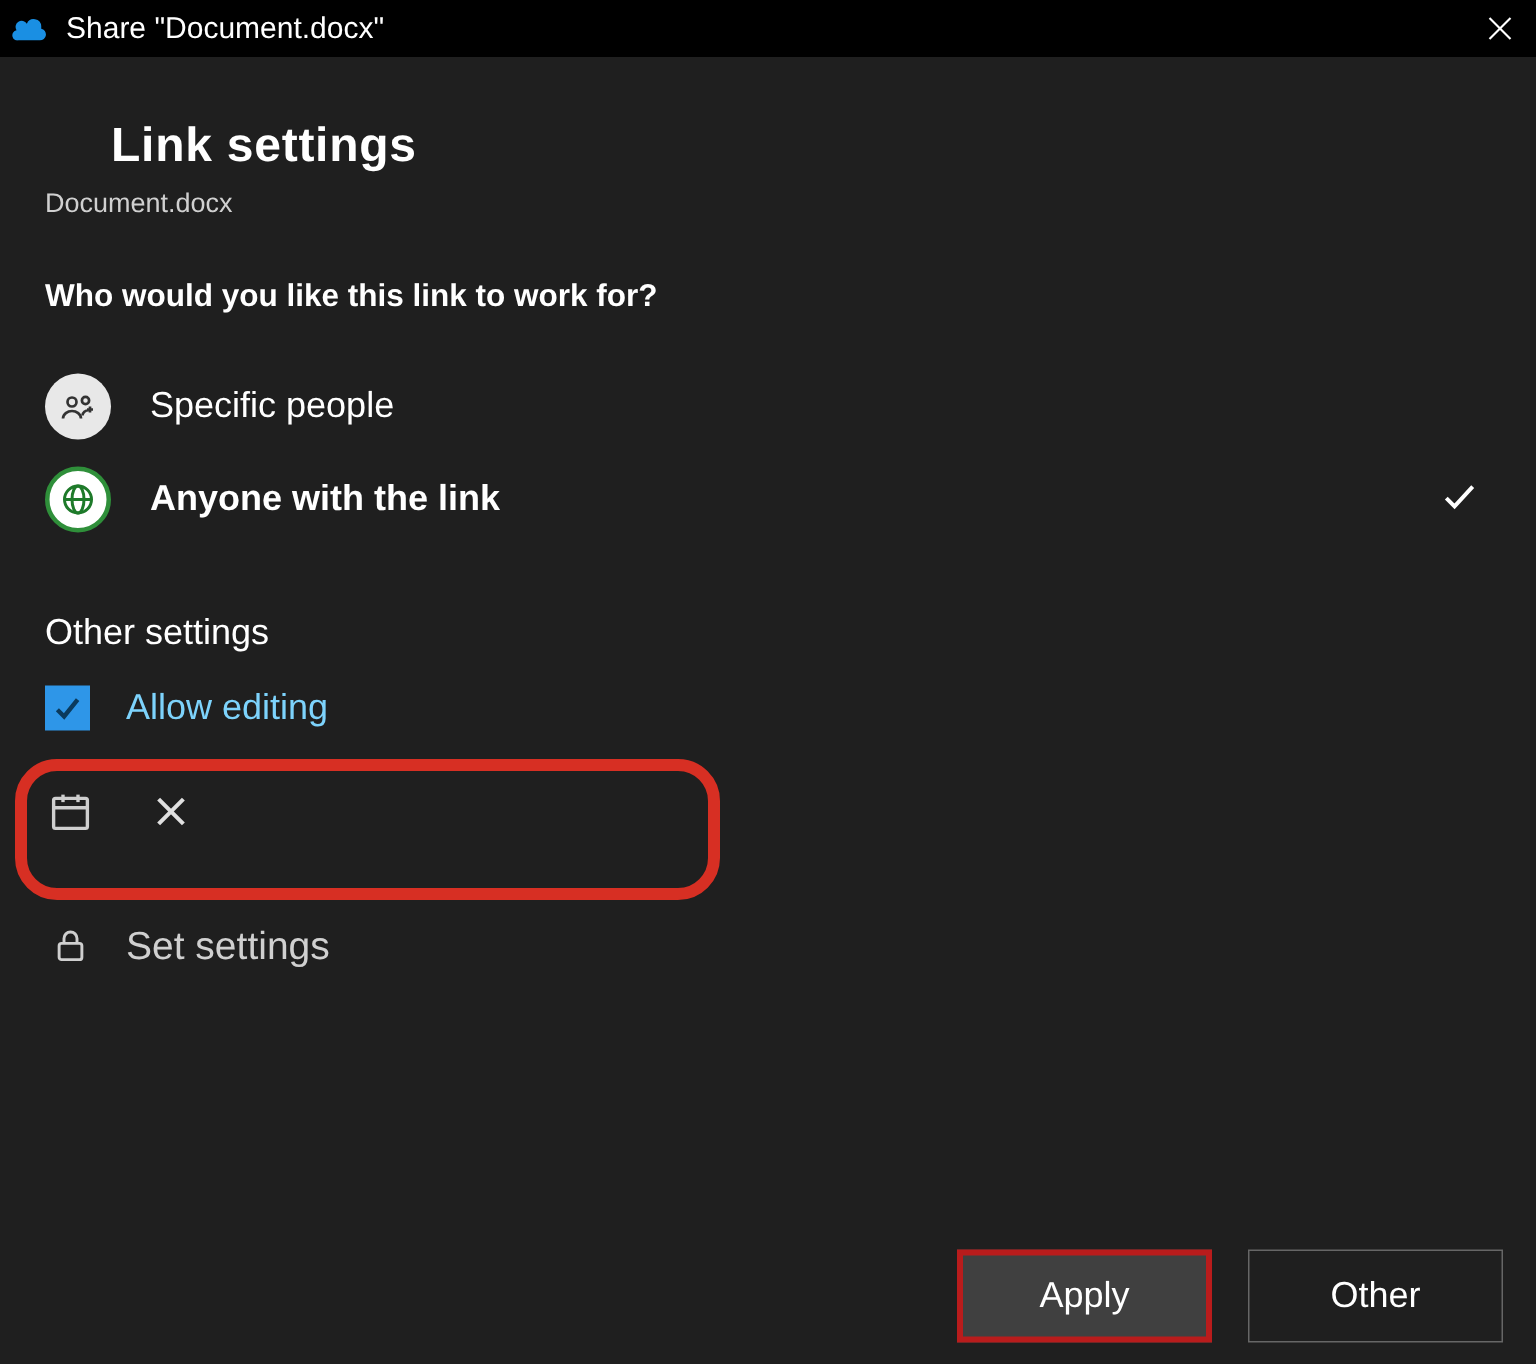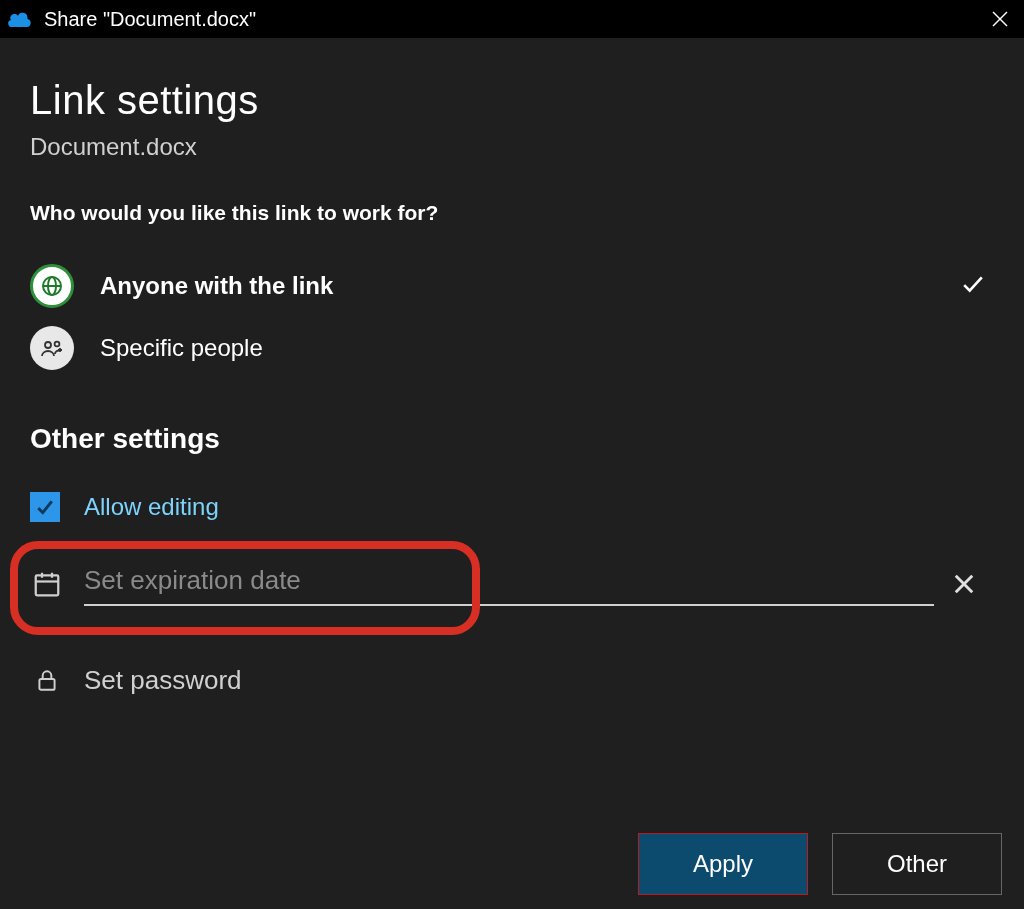--- a/index.html
+++ b/index.html
@@ -38,27 +38,28 @@
       align-items: center;
       justify-content: center;
       color: #fff;
       cursor: pointer;
       font-size: 20px;
     }
     .content {
       padding: 40px 30px 0 30px;
     }
     h1.page-title {
-      font-size: 40px;
-      font-weight: 400;
+      font-size: 32px;
+      font-weight: 700;
       letter-spacing: .5px;
       margin-bottom: 10px;
+      margin-left: 44px;
     }
     .subtitle {
-      font-size: 24px;
+      font-size: 18px;
       color: #d0d0d0;
       font-weight: 400;
       margin-bottom: 40px;
     }
     .question {
       font-size: 21px;
       font-weight: 700;
       margin-bottom: 30px;
     }
     .option-row {
@@ -93,24 +94,24 @@
       color: #fff;
       flex: 1;
     }
     .option-row .check-mark {
       color: #fff;
       font-size: 22px;
       padding-right: 10px;
     }
 
     .section-title {
-      font-size: 28px;
-      font-weight: 700;
+      font-size: 24px;
+      font-weight: 400;
       margin-top: 44px;
-      margin-bottom: 24px;
+      margin-bottom: 8px;
     }
 
     .setting-row {
       display: flex;
       align-items: center;
       min-height: 56px;
       position: relative;
     }
     .setting-row .left-icon {
       width: 40px;
@@ -194,23 +195,23 @@
       min-width: 170px;
       height: 62px;
       display: flex;
       align-items: center;
       justify-content: center;
       font-size: 24px;
       cursor: pointer;
       user-select: none;
     }
     .btn-primary {
-      background: #0c4a6e;
-      color: #fff;
-      border: 1px solid #b91c1c;
+      background: #404040;
+      color: #fff;
+      border: 4px solid #b91c1c;
     }
     .btn-secondary {
       background: transparent;
       color: #fff;
       border: 1px solid #666;
     }
   </style>
 </head>
 <body>
 
@@ -230,46 +231,46 @@
   </span>
 </div>
 
 <div class="content">
 
   <h1 class="page-title">Link settings</h1>
   <div class="subtitle">Document.docx</div>
 
   <div class="question">Who would you like this link to work for?</div>
 
-  <div class="option-row selected">
-    <span class="icon-circle">
-      <svg viewBox="0 0 24 24" width="24" height="24" fill="none" stroke="currentColor" stroke-width="2">
-        <circle cx="12" cy="12" r="9"></circle>
-        <ellipse cx="12" cy="12" rx="4" ry="9"></ellipse>
-        <line x1="3" y1="12" x2="21" y2="12"></line>
-      </svg>
-    </span>
-    <span class="option-label">Anyone with the link</span>
-    <span class="check-mark">
-      <svg viewBox="0 0 20 16" width="22" height="18" fill="none" stroke="#fff" stroke-width="2.4">
-        <polyline points="2,9 7,14 18,2"></polyline>
-      </svg>
-    </span>
-  </div>
-
   <div class="option-row">
     <span class="icon-circle">
       <svg viewBox="0 0 24 24" width="24" height="24" fill="none" stroke="currentColor" stroke-width="1.8">
         <circle cx="8" cy="9" r="3"></circle>
         <path d="M2 20c0-3 3-5 6-5s6 2 6 5"></path>
         <circle cx="17" cy="8" r="2.4"></circle>
         <path d="M15 18c0-2 2-3.5 4-3.5M20 12v4M18 14h4"></path>
       </svg>
     </span>
     <span class="option-label" style="font-weight:400;">Specific people</span>
+  </div>
+
+  <div class="option-row selected">
+    <span class="icon-circle">
+      <svg viewBox="0 0 24 24" width="24" height="24" fill="none" stroke="currentColor" stroke-width="2">
+        <circle cx="12" cy="12" r="9"></circle>
+        <ellipse cx="12" cy="12" rx="4" ry="9"></ellipse>
+        <line x1="3" y1="12" x2="21" y2="12"></line>
+      </svg>
+    </span>
+    <span class="option-label">Anyone with the link</span>
+    <span class="check-mark">
+      <svg viewBox="0 0 20 16" width="22" height="18" fill="none" stroke="#fff" stroke-width="2.4">
+        <polyline points="2,9 7,14 18,2"></polyline>
+      </svg>
+    </span>
   </div>
 
   <div class="section-title">Other settings</div>
 
   <div class="setting-row">
     <span class="checkbox">
       <svg viewBox="0 0 16 16" width="18" height="18" fill="none" stroke="currentColor" stroke-width="2.6">
         <polyline points="2,9 6,13 14,3"></polyline>
       </svg>
     </span>
@@ -285,39 +286,38 @@
           <line x1="8" y1="3" x2="8" y2="7"></line>
           <line x1="16" y1="3" x2="16" y2="7"></line>
           <line x1="7" y1="14" x2="7" y2="14"></line>
           <line x1="11" y1="14" x2="11" y2="14"></line>
           <line x1="15" y1="14" x2="15" y2="14"></line>
           <line x1="7" y1="18" x2="7" y2="18"></line>
           <line x1="11" y1="18" x2="11" y2="18"></line>
           <line x1="15" y1="18" x2="15" y2="18"></line>
         </svg>
       </span>
-      <input class="exp-input" type="text" placeholder="Set expiration date" value="" style="">
       <span class="exp-clear">
         <svg viewBox="0 0 16 16" width="22" height="22" stroke="#e0e0e0" stroke-width="2">
           <line x1="2" y1="2" x2="14" y2="14"></line>
             <line x1="14" y1="2" x2="2" y2="14"></line>
         </svg>
       </span>
     </div>
     <div class="red-box"></div>
   </div>
 
   <div class="setting-row password-row">
     <span class="left-icon">
       <svg viewBox="0 0 24 24" width="26" height="26" fill="none" stroke="#cfcfcf" stroke-width="1.8">
         <rect x="5" y="11" width="14" height="10" rx="1.5"></rect>
         <path d="M8 11V8a4 4 0 018 0v3"></path>
       </svg>
     </span>
-    <span class="label">Set password</span>
+    <span class="label">Set settings</span>
   </div>
 
 </div>
 
 <div class="footer">
   <div class="btn btn-primary">Apply</div>
   <div class="btn btn-secondary">Other</div>
 </div>
 
 </body></html>

